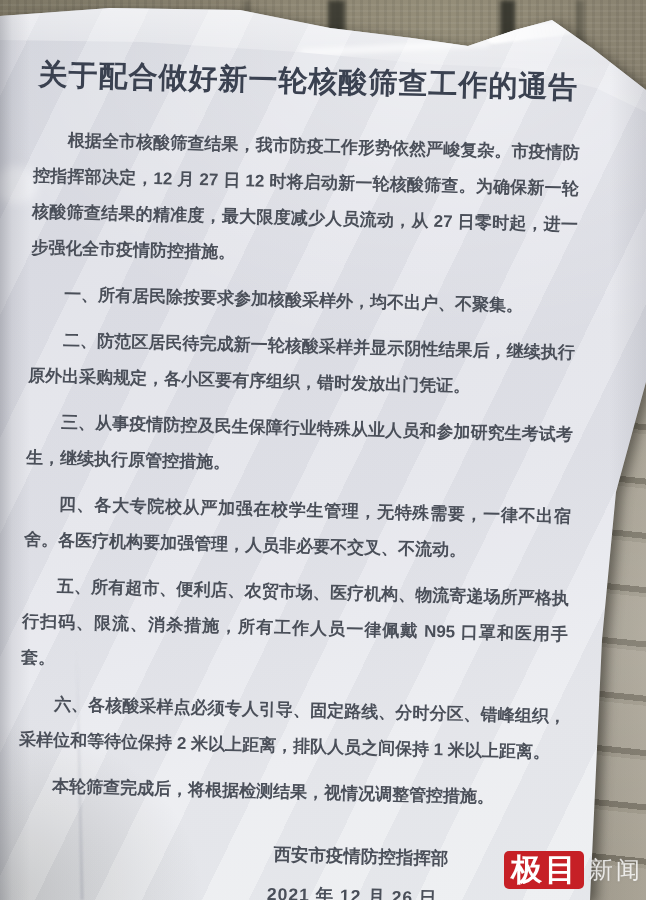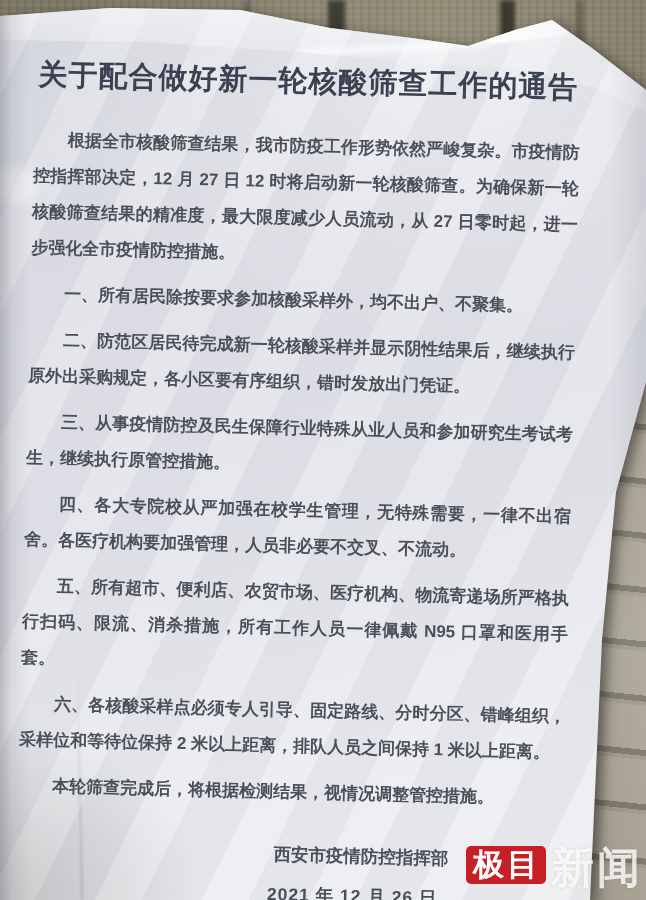--- a/index.html
+++ b/index.html
@@ -91,28 +91,28 @@
     margin:10px 0 0 0;font-size:17px;line-height:36px;font-weight:600;
     text-indent:2em;text-align:justify;color:#4a4f59;
   }
   .intro{margin-top:28px;}
   .closing{margin-top:10px;}
   .sig-line{margin-top:26px;text-align:right;padding-right:114px;
     font-size:17.5px;font-weight:600;color:#4a4f59;line-height:36px;}
   .date-line{margin-top:4px;text-align:right;padding-right:124px;
     font-size:17.5px;font-weight:600;color:#4a4f59;line-height:36px;letter-spacing:1px;}
   
-  .watermark{position:absolute;right:3px;bottom:11px;display:flex;align-items:flex-start;gap:5px;margin-top:12px;}
+  .watermark{position:absolute;right:3px;bottom:11px;display:flex;align-items:center;gap:5px;margin-top:12px;}
   .wm-red{
     display:inline-block;background:#c62026;color:#ffffff;
     font-size:31px;font-weight:700;letter-spacing:3px;
     padding:3px 5px 4px 7px;border-radius:5px;line-height:1;
   }
   .wm-white{
-    color:rgba(255,255,255,.80);font-size:43px;font-weight:700;letter-spacing:3px;line-height:1;
+    color:rgba(255,255,255,.80);font-size:24px;font-weight:400;letter-spacing:3px;line-height:1;
     text-shadow:0 0 3px rgba(110,110,110,.25);
   }
 </style>
 </head>
 <body>
 
 <div class="scene">
 
   <div class="wall-bricks"></div>
 

